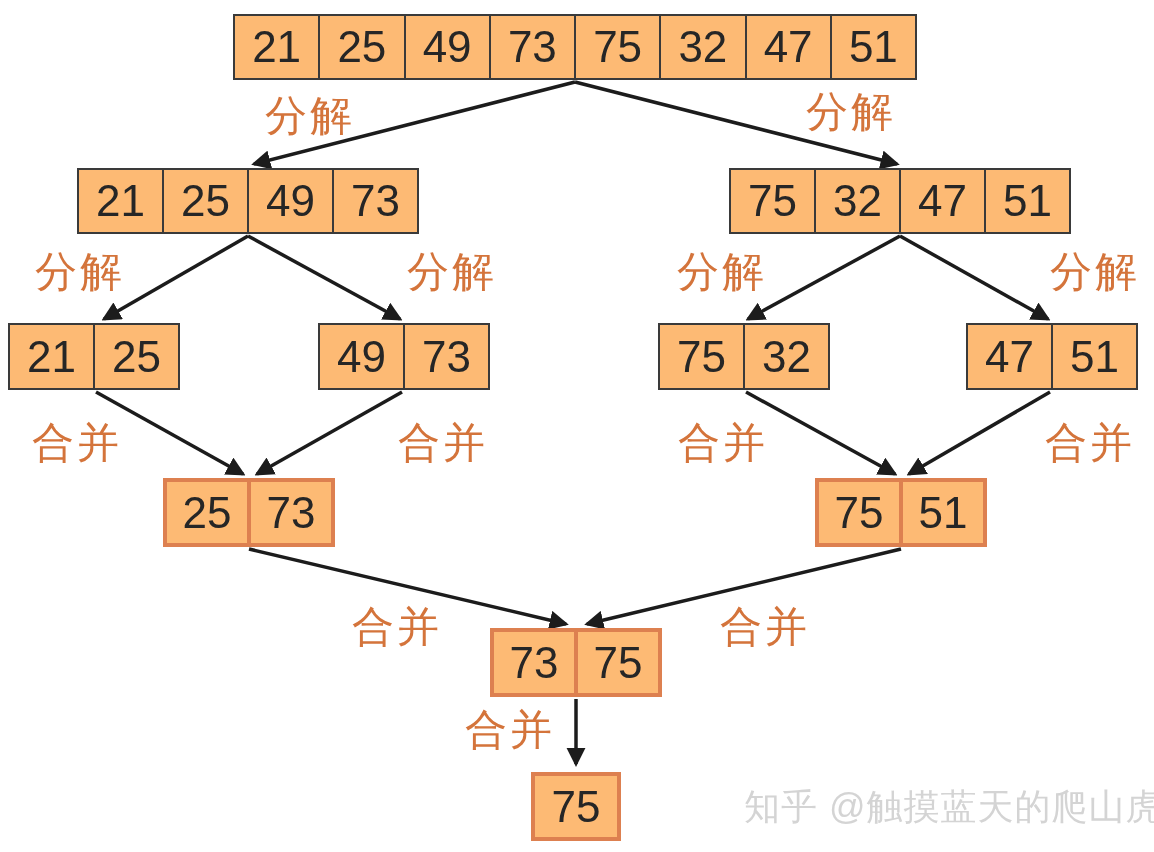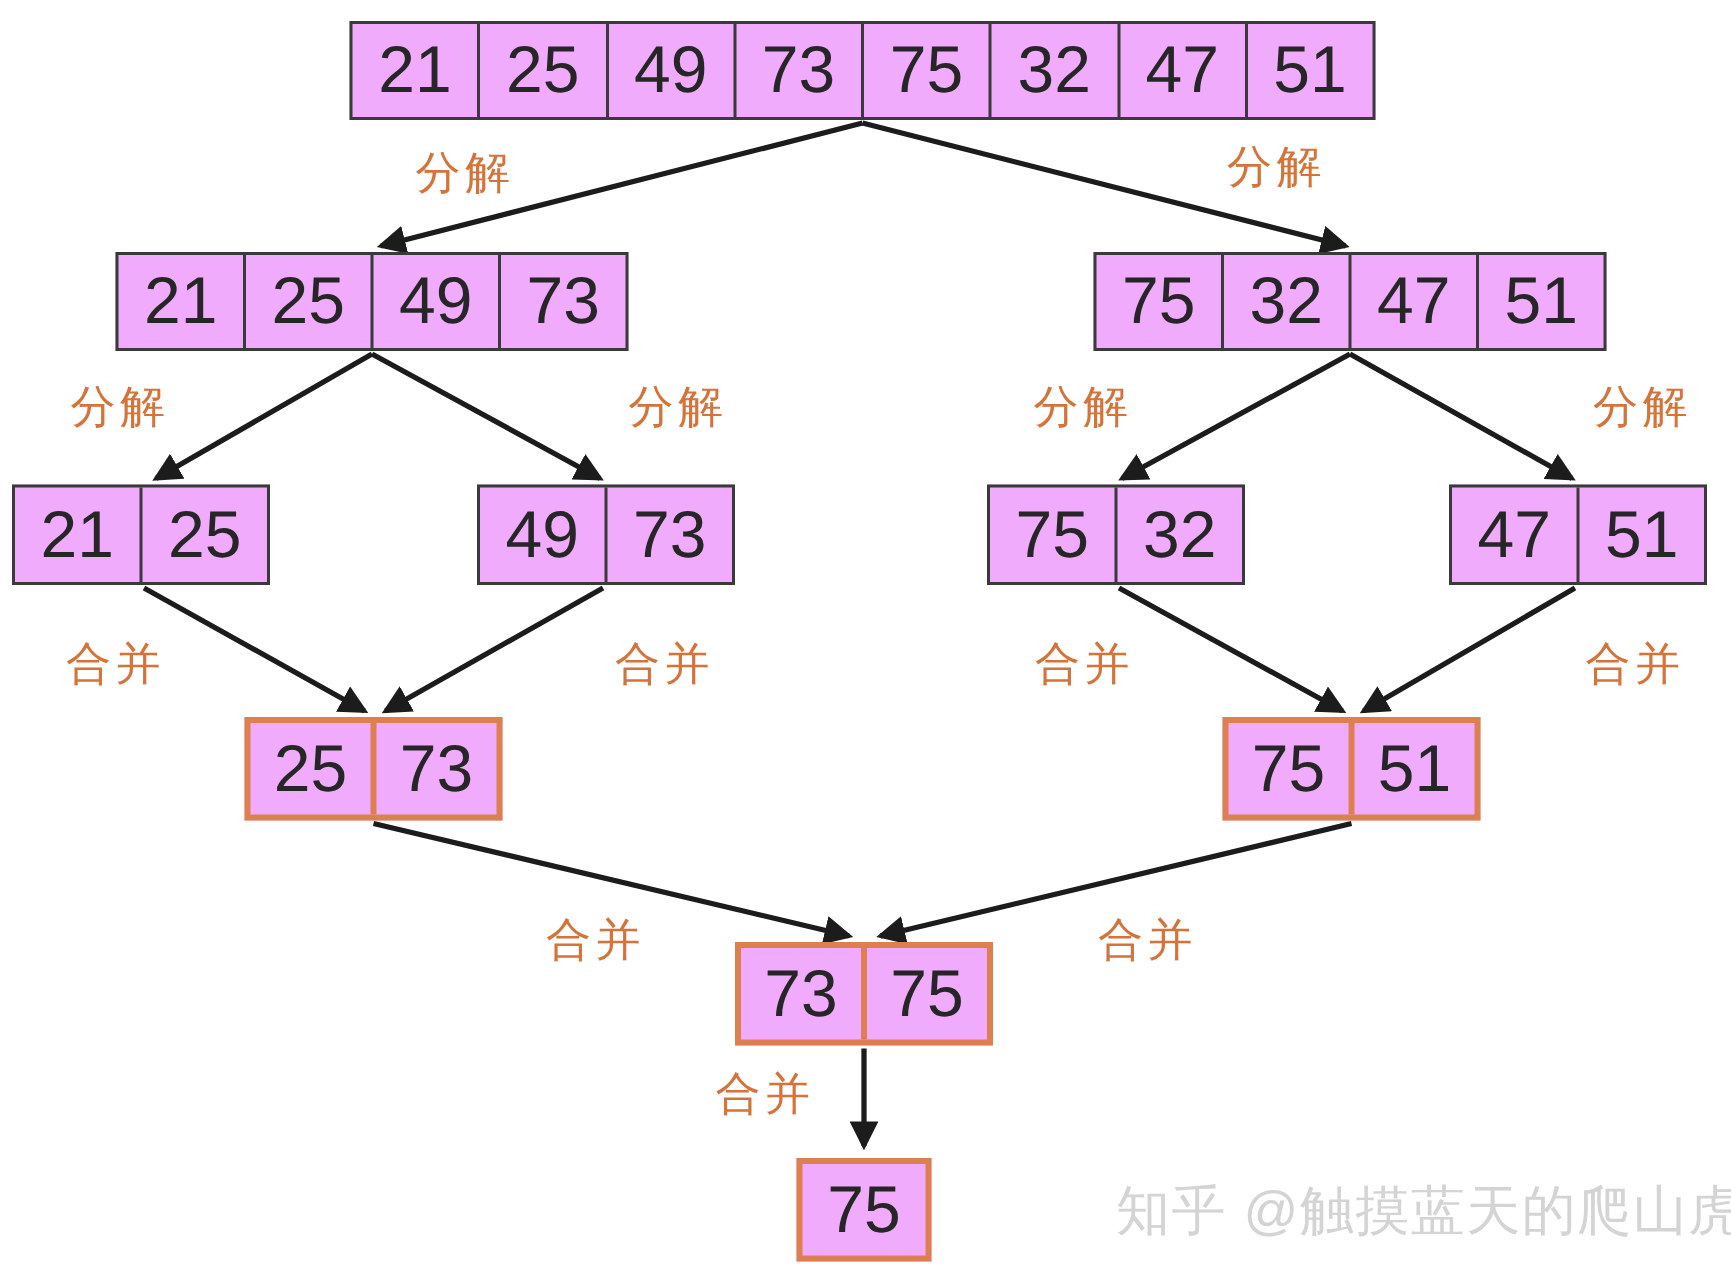--- a/index.html
+++ b/index.html
@@ -11,34 +11,34 @@
     --watermark:#d4d4d4;
   }
   html,body{margin:0;padding:0;}
   body{
     width:1154px;height:852px;background:#ffffff;overflow:hidden;
     font-family:"Liberation Sans","DejaVu Sans",sans-serif;
   }
   #diagram{position:relative;width:1154px;height:852px;}
   #arrows-svg{position:absolute;left:0;top:0;width:1154px;height:852px;pointer-events:none;}
   .node{
-    position:absolute;display:flex;background:#f0abfc;box-sizing:border-box;
+    position:absolute;display:flex;background:#fdba74;box-sizing:border-box;
   }
   .node.plain{border:2px solid var(--box-border);}
   .node.plain .cell{border-left:2px solid var(--box-border);}
   .node.orange{border:4px solid var(--orange-border);}
   .node.orange .cell{border-left:4px solid var(--orange-border);}
   .node .cell:first-child{border-left:none;}
   .cell{
     flex:1;display:flex;align-items:center;justify-content:center;
     font-size:44px;color:var(--number);line-height:1;
   }
   .step-label{
     position:absolute;transform:translate(-50%,-50%);
-    font-size:30px;color:var(--orange);white-space:nowrap;letter-spacing:3px;
+    font-size:42px;color:var(--orange);white-space:nowrap;letter-spacing:3px;
   }
   #watermark{
     position:absolute;left:744px;top:783px;
     font-size:36px;color:var(--watermark);white-space:nowrap;letter-spacing:1px;
     text-shadow:1px 1px 0 #ffffff;
   }
 </style>
 </head>
 <body>
 

